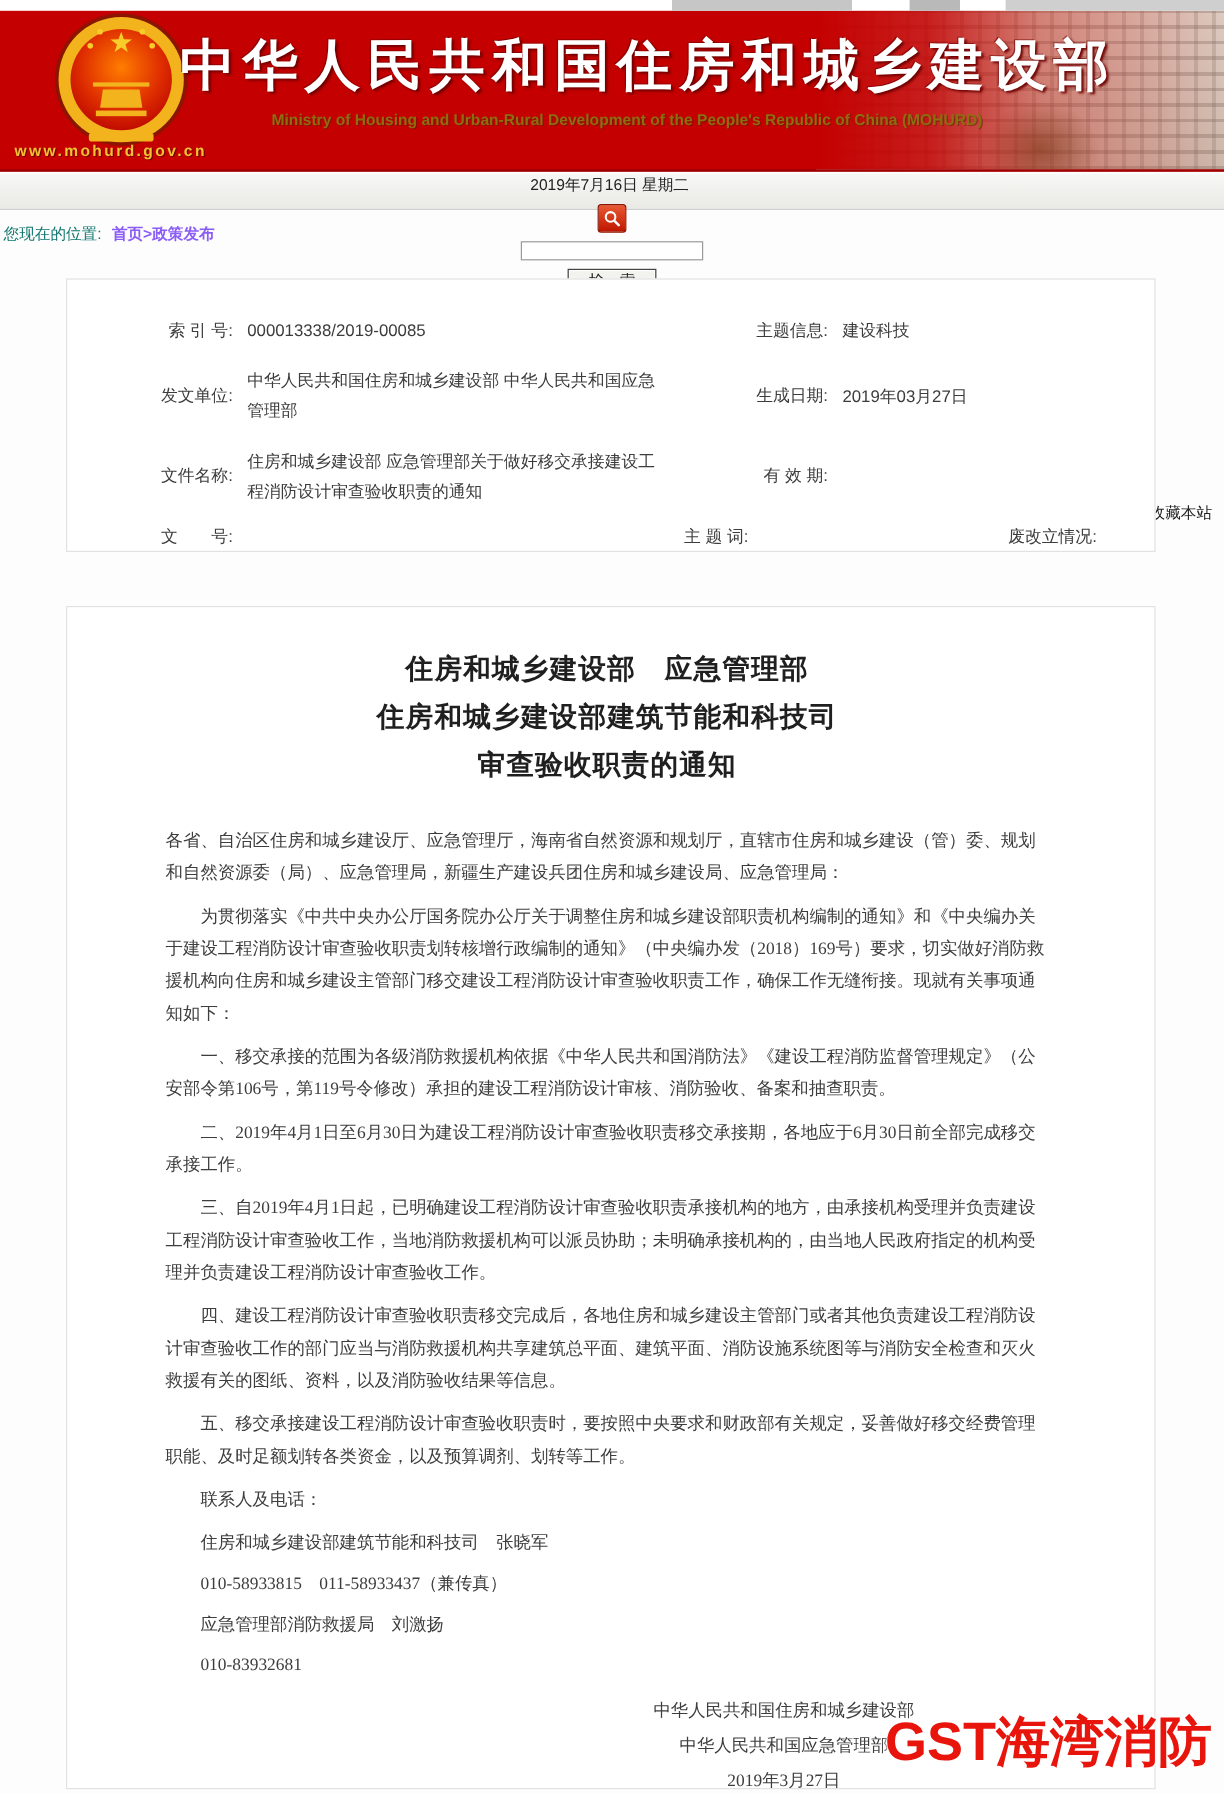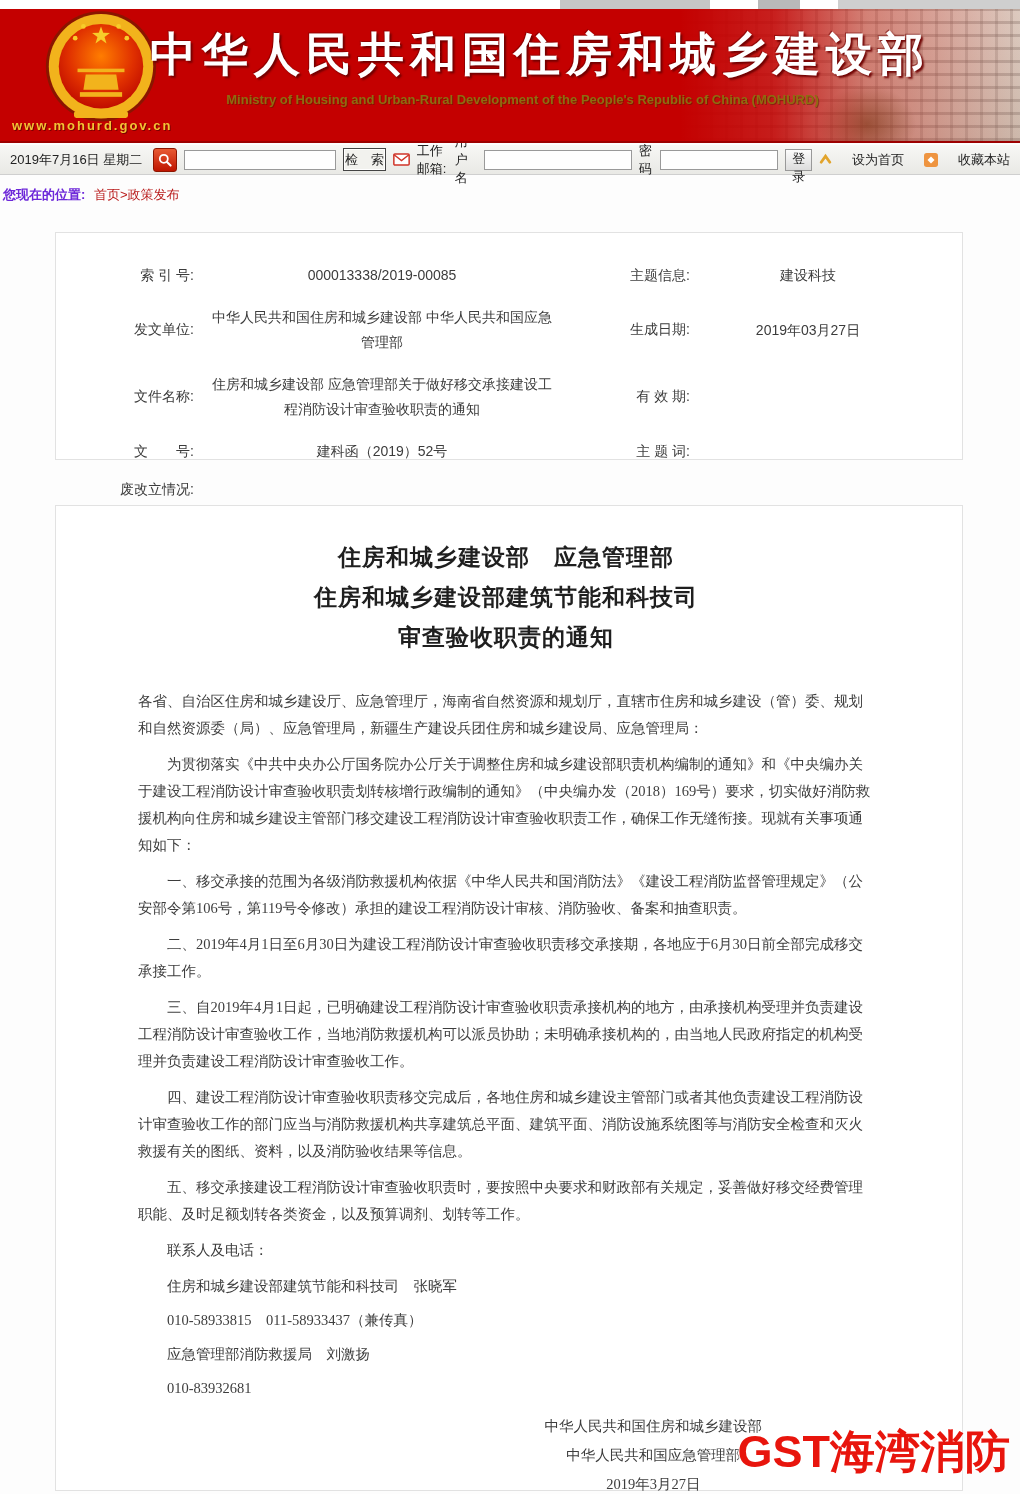--- a/index.html
+++ b/index.html
@@ -44,21 +44,21 @@
   .hdr-url {
     position:absolute; left:12px; bottom:8px; font-size:13px; font-weight:bold;
     color:#f2c235; letter-spacing:2px; text-shadow:1px 1px 0 #7a0000;
   }
 
   
   .toolbar {
     position:absolute; top:145px; left:0; width:1020px; height:30px;
     background:linear-gradient(#f7f7f5,#e9e9e5);
     border-bottom:1px solid #cfcfcf;
-    display:flex; align-items:center; padding:0 10px; gap:7px; font-size:13px; color:#222;
+    display:flex; align-items:center; padding:0 10px; gap:7px; font-size:13px; color:#222;flex-direction:column;
   }
   .tb-date { margin-right:4px; white-space:nowrap; }
   .tb-search-icon {
     width:24px; height:24px; border-radius:3px; flex:0 0 auto;
     background:linear-gradient(#e85a33,#bf1500); border:1px solid #8d1500;
     display:flex; align-items:center; justify-content:center; cursor:pointer;
   }
   .tb-input { height:20px; border:1px solid #9a9a9a; background:#fff; padding:0 4px; font-size:12px; }
   .in-search { width:152px; }
   .in-user { width:148px; }
@@ -72,35 +72,35 @@
     height:22px; width:46px; background:linear-gradient(#fcfcfc,#dcdcdc);
     border:1px solid #999; font-size:13px; color:#222; cursor:pointer;
     font-family:"Liberation Sans", sans-serif;
   }
   .tb-right { margin-left:auto; display:flex; align-items:center; gap:20px; }
   .tb-link { cursor:pointer; white-space:nowrap; }
   .mail-icon, .home-icon, .bm-icon { display:flex; align-items:center; }
 
   
   .crumbs { position:absolute; top:186px; left:3px; font-size:13px; }
-  .crumb-label { color:#6d28d9; font-weight:bold; }
-  .crumb-path { color:#b91c1c; margin-left:5px; cursor:pointer; }
+  .crumb-label { color:#0f766e; font-weight:normal; }
+  .crumb-path { color:#8b5cf6; margin-left:5px; cursor:pointer;font-weight:bold; }
 
   
   .card { position:absolute; left:55px; width:908px; background:#fff; border:1px solid #e2e2e2; }
   .meta-card { top:232px; height:228px; padding:30px 48px 10px 42px; }
   .doc-card  { top:505px; height:986px; padding:32px 88px 20px 82px; }
 
   
   .meta-grid {
     display:grid; grid-template-columns:96px 352px 16px 92px auto;
     column-gap:12px; row-gap:17px; font-size:14px; color:#3c3c3c; align-items:center;
   }
   .m-label { text-align:right; white-space:nowrap; }
-  .m-val { line-height:25px;text-align:center; }
+  .m-val { line-height:25px; }
   .m-spacer { }
 
   
   .doc-title {
     font-family:"Liberation Serif", serif; font-weight:bold; color:#1f1f1f;
     font-size:23px; line-height:40px; text-align:center; letter-spacing:1px;
   }
   .doc-body { margin-top:30px; font-family:"Liberation Serif", serif; font-size:14.5px; line-height:27px; color:#3d3d3d; }
   .doc-body p { margin:0 0 9px 0; }
   .doc-body p.indent { text-indent:2em; }
@@ -211,21 +211,20 @@
     <span class="m-label">生成日期:</span>
     <span class="m-val">2019年03月27日</span>
 
     <span class="m-label">文件名称:</span>
     <span class="m-val">住房和城乡建设部 应急管理部关于做好移交承接建设工程消防设计审查验收职责的通知</span>
     <span class="m-spacer"></span>
     <span class="m-label">有 效 期:</span>
     <span class="m-val"></span>
 
     <span class="m-label">文　　号:</span>
-    <span class="m-val">建科函（2019）52号</span>
     <span class="m-spacer"></span>
     <span class="m-label">主 题 词:</span>
     <span class="m-val"></span>
 
     <span class="m-label">废改立情况:</span>
     <span class="m-val"></span>
     <span class="m-spacer"></span>
     <span></span>
       <span></span>
   </div>

